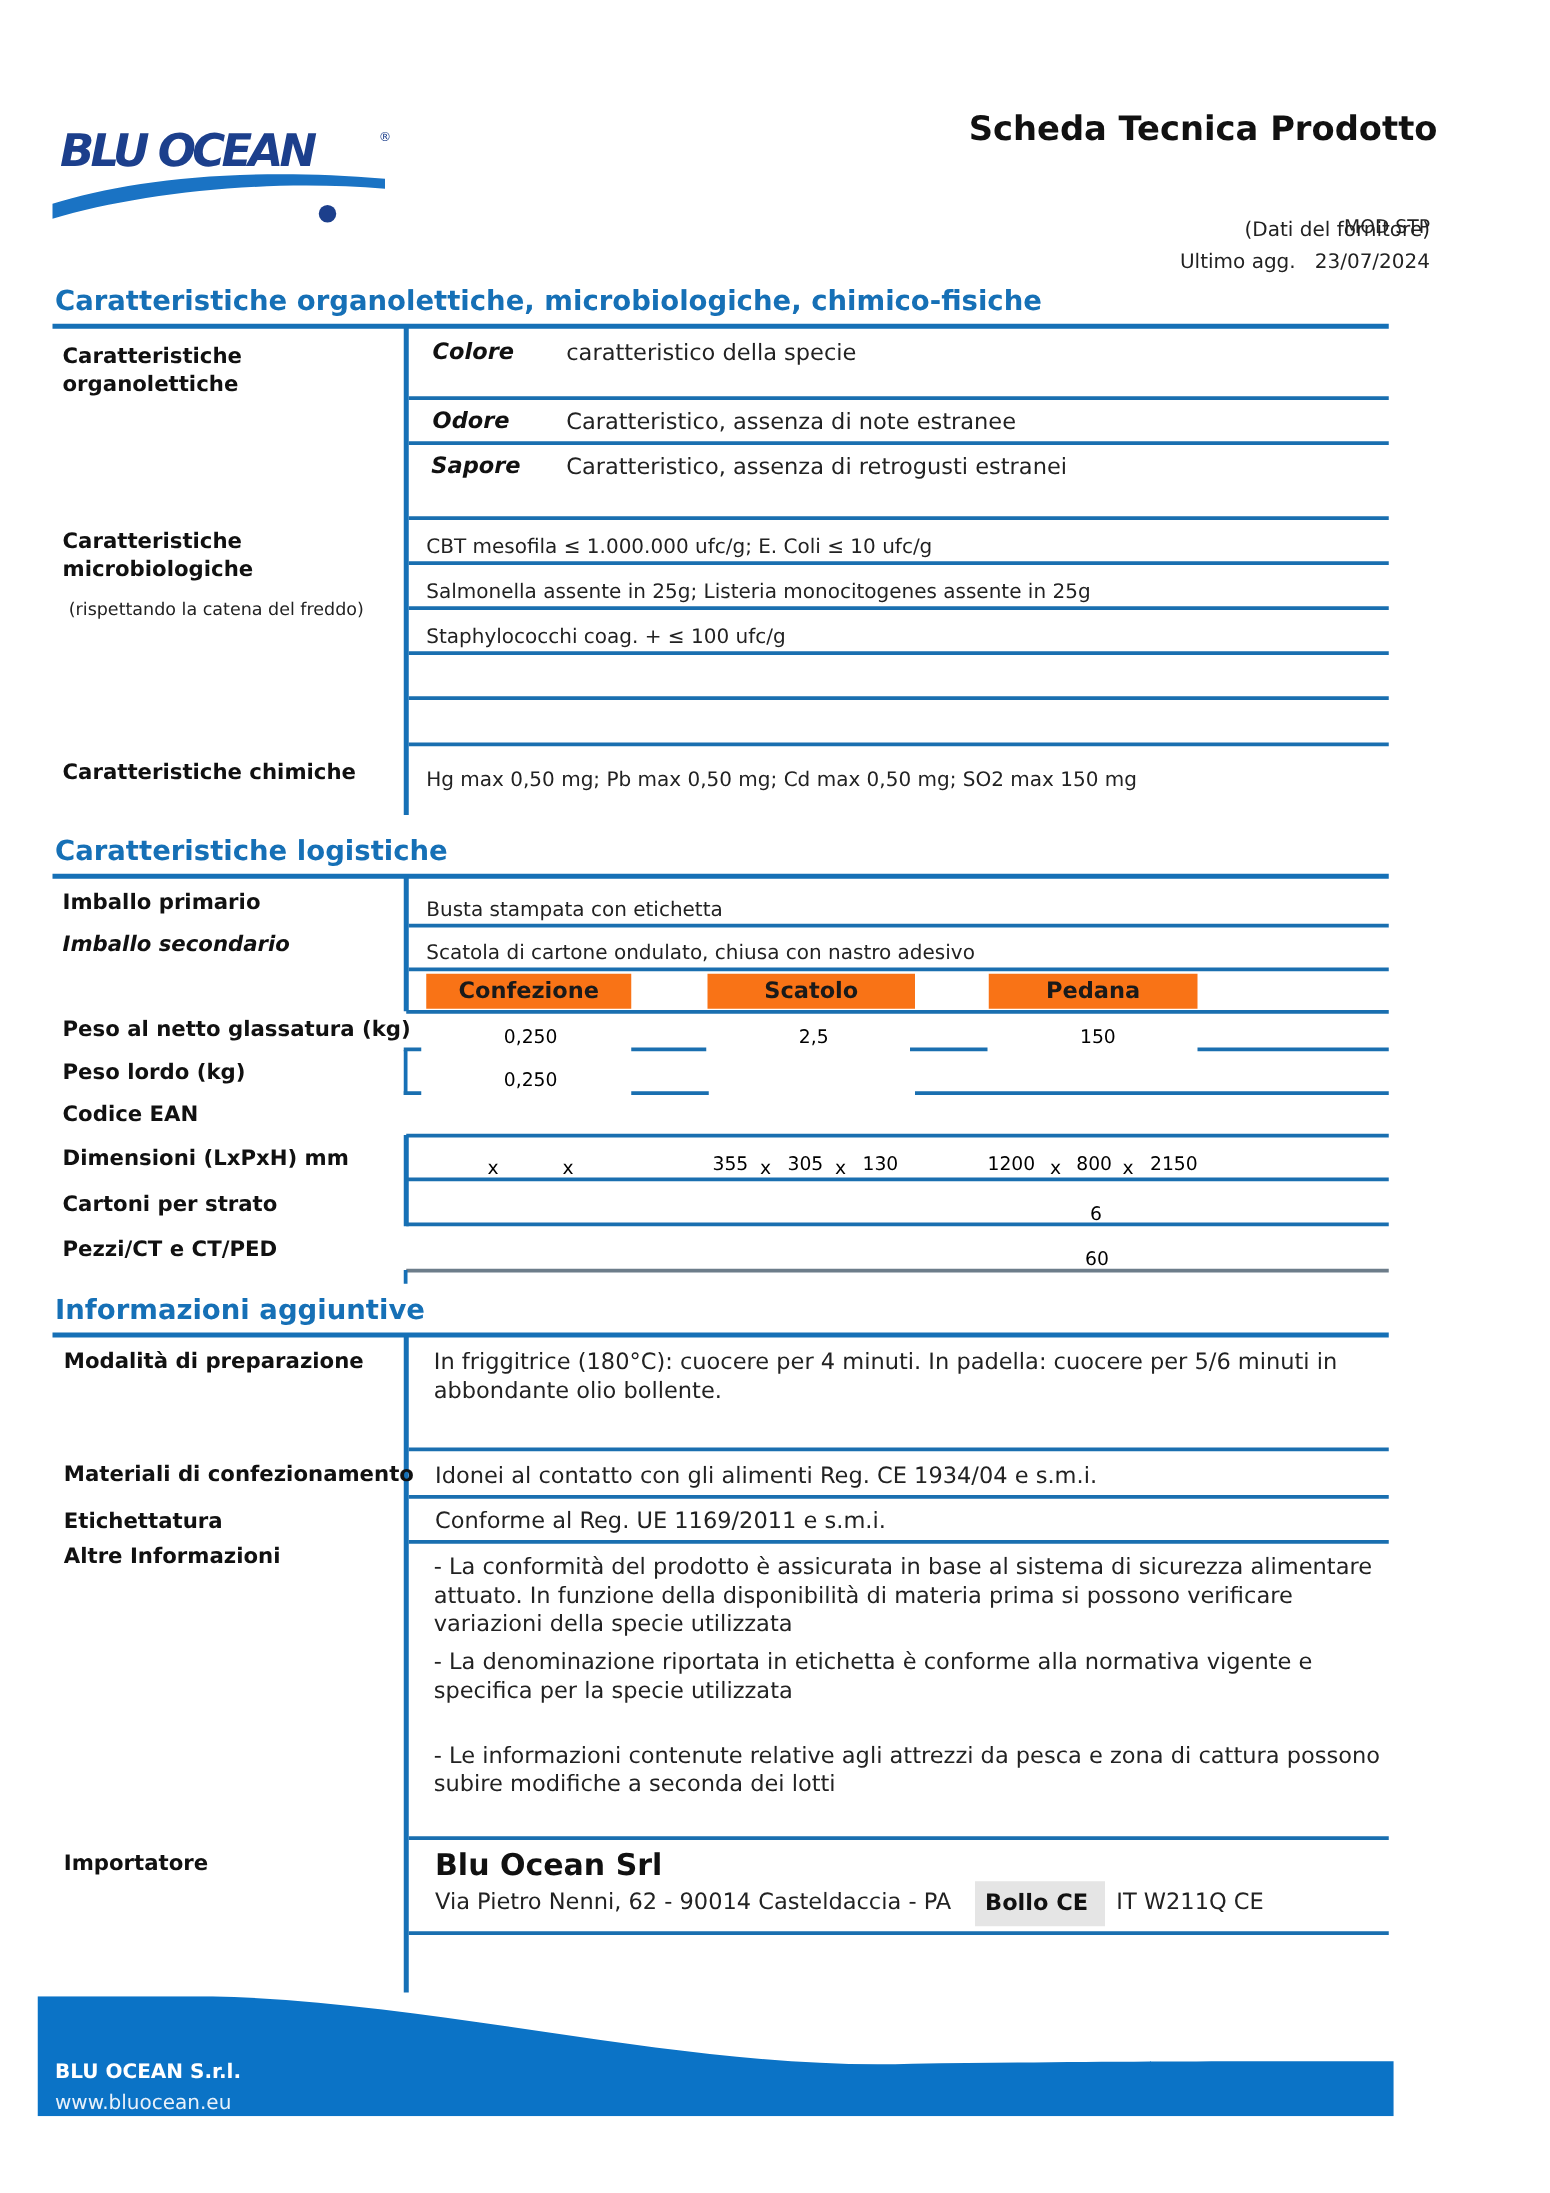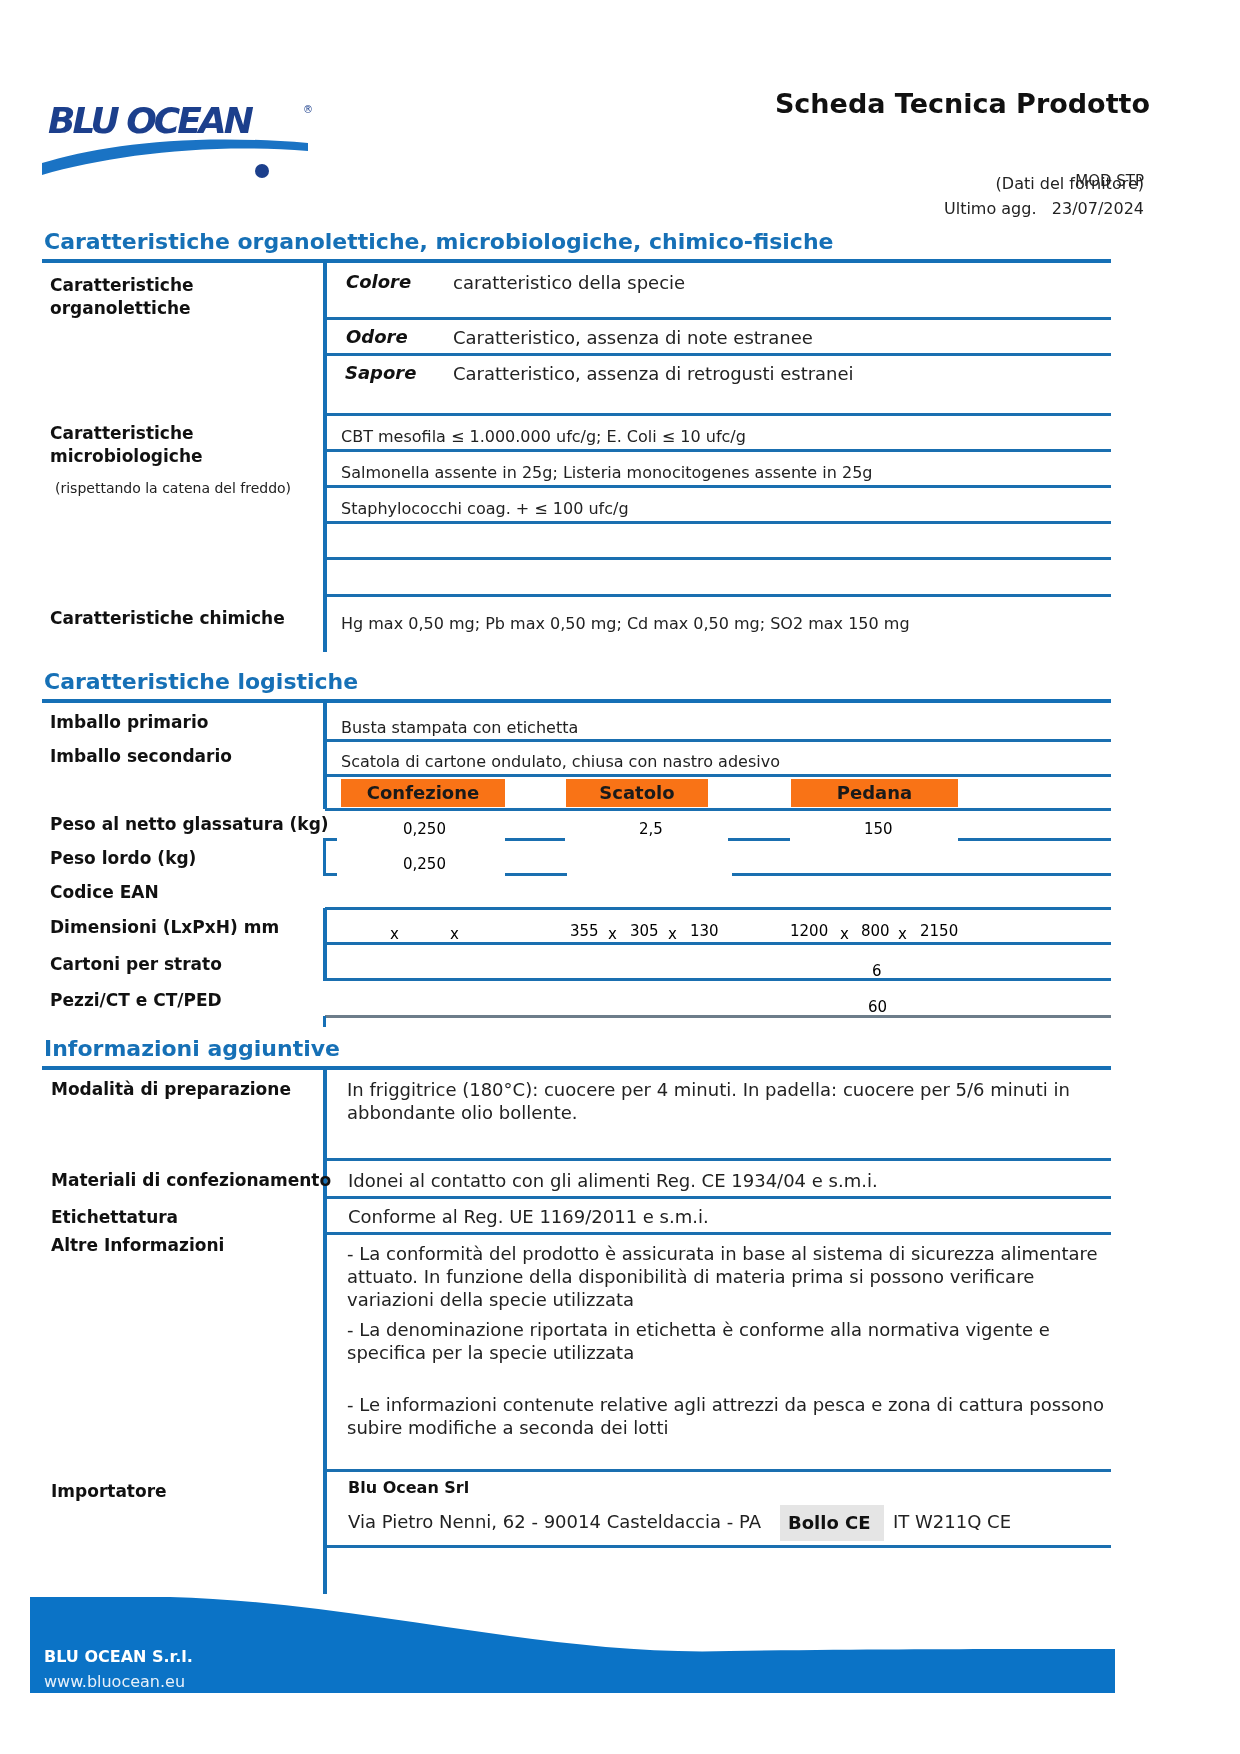--- a/index.html
+++ b/index.html
@@ -77,26 +77,26 @@
 <div class="lbl" style="left:50px;top:607px;">Caratteristiche chimiche</div>
 <div class="val" style="left:341px;top:614px;">Hg max 0,50 mg; Pb max 0,50 mg; Cd max 0,50 mg; SO2 max 150 mg</div>
 
 <div class="sec-title" style="left:44px;top:669px;">Caratteristiche logistiche</div>
 <div class="hline thick" style="left:42px;top:699px;width:1069px;"></div>
 <div class="vline" style="left:323px;top:702px;height:107px;"></div>
 
 <div class="lbl" style="left:50px;top:711px;">Imballo primario</div>
 <div class="val" style="left:341px;top:718px;">Busta stampata con etichetta</div>
 <div class="hline" style="left:327px;top:739px;width:784px;"></div>
-<div class="lbl" style="left:50px;top:745px;">Imballo secondario</div>
+<div class="lbl" style="left:50px;top:745px;font-style:italic;">Imballo secondario</div>
 <div class="val" style="left:341px;top:752px;">Scatola di cartone ondulato, chiusa con nastro adesivo</div>
 <div class="hline" style="left:327px;top:774px;width:784px;"></div>
 
 <div class="hdr-cell" style="left:341px;top:779px;width:164px;">Confezione</div>
-<div class="hdr-cell" style="left:566px;top:779px;width:142px;">Scatolo</div>
+<div class="hdr-cell" style="left:566px;top:779px;width:166px;">Scatolo</div>
 <div class="hdr-cell" style="left:791px;top:779px;width:167px;">Pedana</div>
 <div class="hline" style="left:325px;top:808px;width:786px;"></div>
 
 <div class="lbl" style="left:50px;top:813px;">Peso al netto glassatura (kg)</div>
 <div class="num" style="left:403px;top:820px;">0,250</div>
 <div class="num" style="left:639px;top:820px;">2,5</div>
 <div class="num" style="left:864px;top:820px;">150</div>
 <div class="hline" style="left:505px;top:838px;width:60px;"></div>
 <div class="hline" style="left:728px;top:838px;width:62px;"></div>
 <div class="hline" style="left:958px;top:838px;width:153px;"></div>
@@ -153,21 +153,21 @@
 <div class="val lg" style="left:348px;top:1206px;">Conforme al Reg. UE 1169/2011 e s.m.i.</div>
 <div class="hline" style="left:327px;top:1232px;width:784px;"></div>
 
 <div class="lbl" style="left:51px;top:1234px;">Altre Informazioni</div>
 <div class="para" style="left:347px;top:1242px;width:770px;">- La conformità del prodotto è assicurata in base al sistema di sicurezza alimentare attuato. In funzione della disponibilità di materia prima si possono verificare variazioni della specie utilizzata</div>
 <div class="para" style="left:347px;top:1318px;width:770px;">- La denominazione riportata in etichetta è conforme alla normativa vigente e specifica per la specie utilizzata</div>
 <div class="para" style="left:347px;top:1393px;width:770px;">- Le informazioni contenute relative agli attrezzi da pesca e zona di cattura possono subire modifiche a seconda dei lotti</div>
 <div class="hline" style="left:327px;top:1469px;width:784px;"></div>
 
 <div class="lbl" style="left:51px;top:1480px;">Importatore</div>
-<div class="abs" style="left:348px;top:1478px;font-size:16px;font-weight:bold;color:#111;">Blu Ocean Srl</div>
+<div class="abs" style="left:348px;top:1478px;font-size:24px;font-weight:bold;color:#111;">Blu Ocean Srl</div>
 <div class="val lg" style="left:348px;top:1511px;">Via Pietro Nenni, 62 - 90014 Casteldaccia - PA</div>
 <div class="abs" style="left:780px;top:1505px;width:104px;height:36px;background:#e5e5e5;font-size:18px;font-weight:bold;line-height:36px;padding-left:8px;box-sizing:border-box;color:#111;">Bollo CE</div>
 <div class="val lg" style="left:893px;top:1511px;">IT W211Q CE</div>
 <div class="hline" style="left:327px;top:1545px;width:784px;"></div>
 
 <div class="abs" style="left:30px;top:1597px;width:1085px;height:96px;">
   <svg width="1085" height="96" viewBox="0 0 1085 96">
     <path d="M0 0 L 140 0 C 330 5, 520 60, 700 54 C 860 52, 960 52, 1085 52 L 1085 96 L 0 96 Z" fill="#0b73c6"></path>
   </svg>
 </div>

